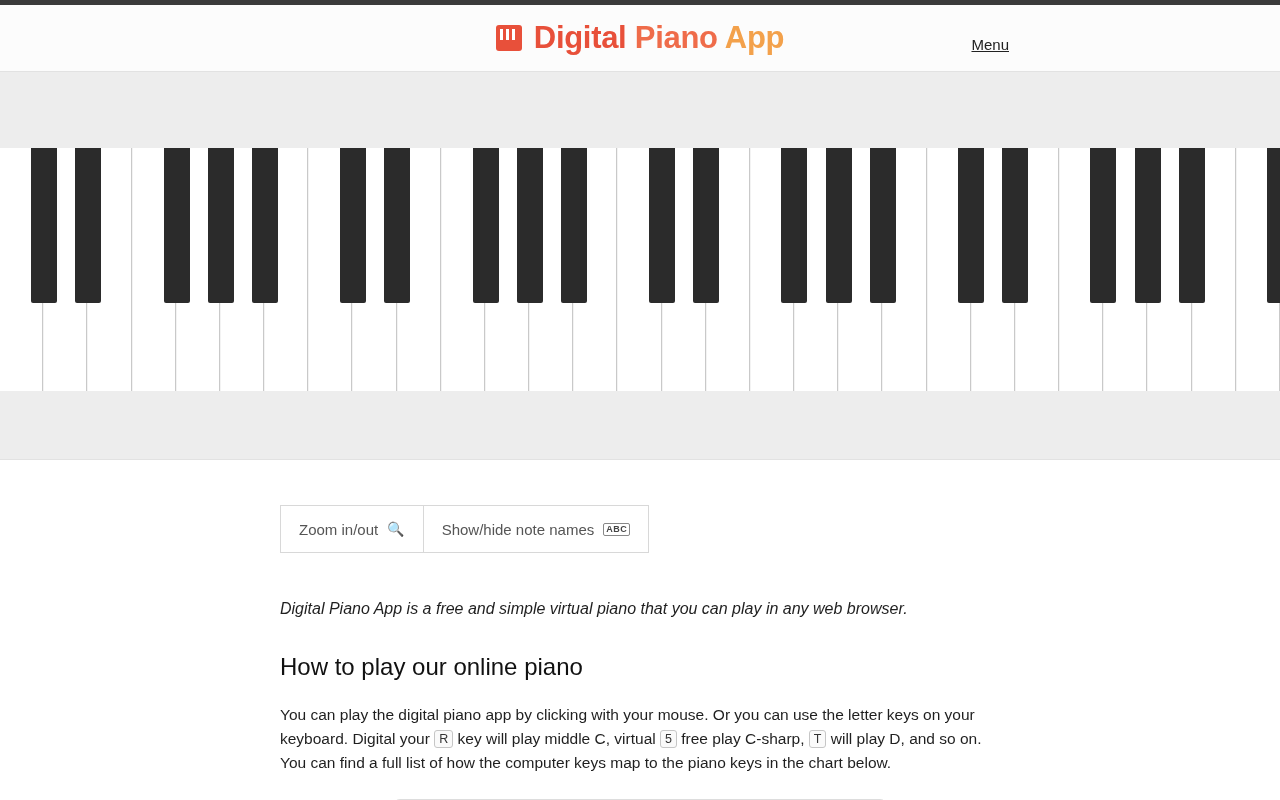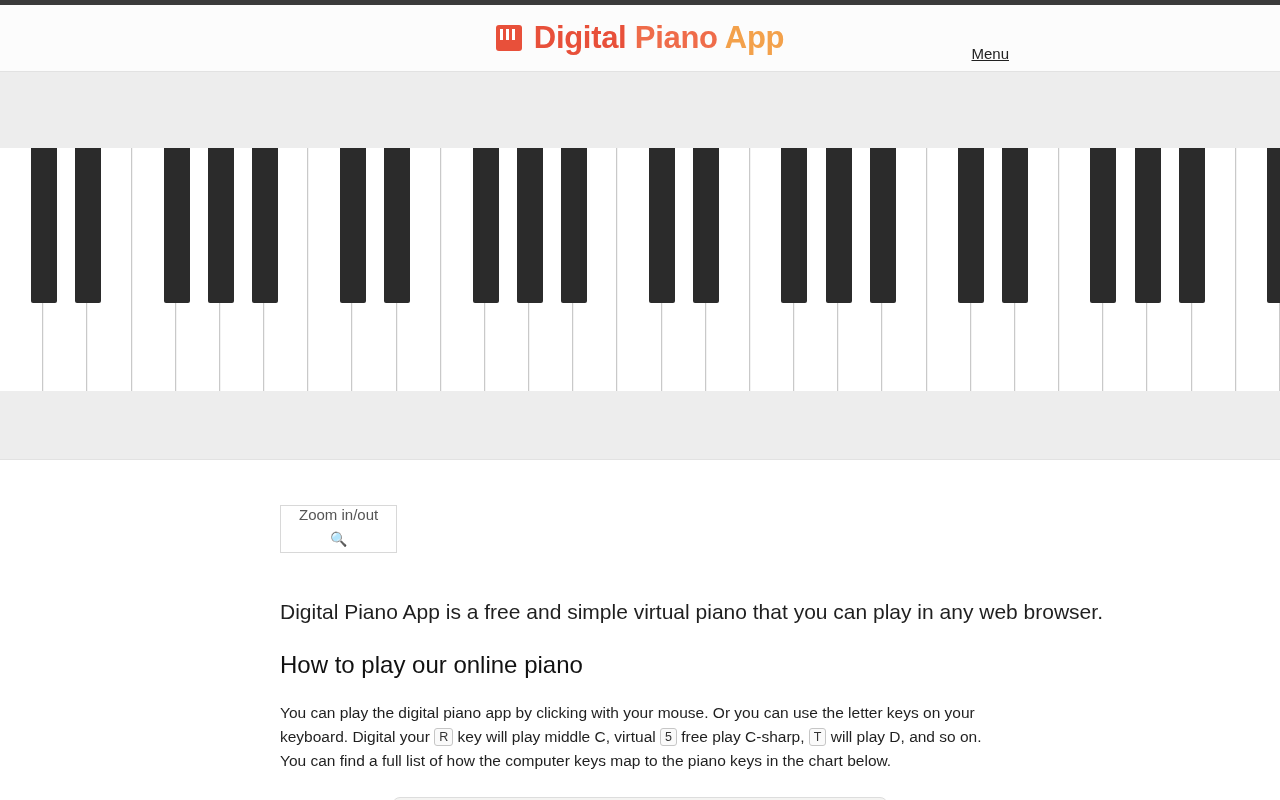--- a/index.html
+++ b/index.html
@@ -52,21 +52,21 @@
     font-size: 31px;
     font-weight: bold;
     letter-spacing: -0.3px;
   }
   .brand-title .w1 { color: #e8503a; }
   .brand-title .w2 { color: #ef6c4a; }
   .brand-title .w3 { color: #f3a14b; }
   .menu-link {
     position: absolute;
     right: 271px;
-    top: 40px;
+    top: 31px;
     font-size: 15px;
     color: #222;
     text-decoration: underline;
     cursor: pointer;
   }
 
   
   .piano-wrap {
     width: 100%;
     background: #ededed;
@@ -124,42 +124,42 @@
     height: 48px;
     border: 1px solid #d8d8d8;
     background: #ffffff;
     display: flex;
     align-items: center;
     gap: 9px;
     padding: 0 18px;
     font-size: 15px;
     color: #555;
     cursor: pointer;
-    flex-direction: column;
   }
   .control-btn + .control-btn { border-left: none; }
   .ctl-icon { font-size: 14px; color: #666; line-height: 1; }
   .ctl-icon.abc {
     font-size: 9px;
     font-weight: bold;
     border: 1px solid #888;
     border-radius: 2px;
     padding: 1px 2px;
     color: #444;
     letter-spacing: 0.5px;
   }
 
   
   .intro {
     margin: 47px 0 0 280px;
-    font-size: 21px;
+    font-size: 16px;
     color: #1f1f1f;
+    font-style: italic;
   }
   h2.section-title {
-    margin: 27px 0 0 280px;
+    margin: 35px 0 0 280px;
     font-size: 24px;
     font-weight: normal;
     color: #111;
   }
   .para {
     margin: 22px 0 0 280px;
     width: 720px;
     font-size: 15.5px;
     line-height: 24px;
     color: #1f1f1f;
@@ -263,20 +263,24 @@
   <div class="piano-pad-bottom"></div>
 </div>
 
 <div class="content">
 
   <div class="controls">
     <div class="control-btn">
       <span>Zoom in/out</span>
       <span class="ctl-icon">🔍</span>
     </div>
+    <div class="control-btn">
+      <span>Show/hide note names</span>
+      <span class="ctl-icon abc">ABC</span>
+    </div>
   </div>
 
   <p class="intro">Digital Piano App is a free and simple virtual piano that you can play in any web browser.</p>
 
   <h2 class="section-title">How to play our online piano</h2>
 
   <p class="para">
     <span>You can play the digital piano app by clicking with your mouse. Or you can use the letter keys on your keyboard. Digital your</span>
     <kbd>R</kbd>
     <span>key will play middle C, virtual</span>

